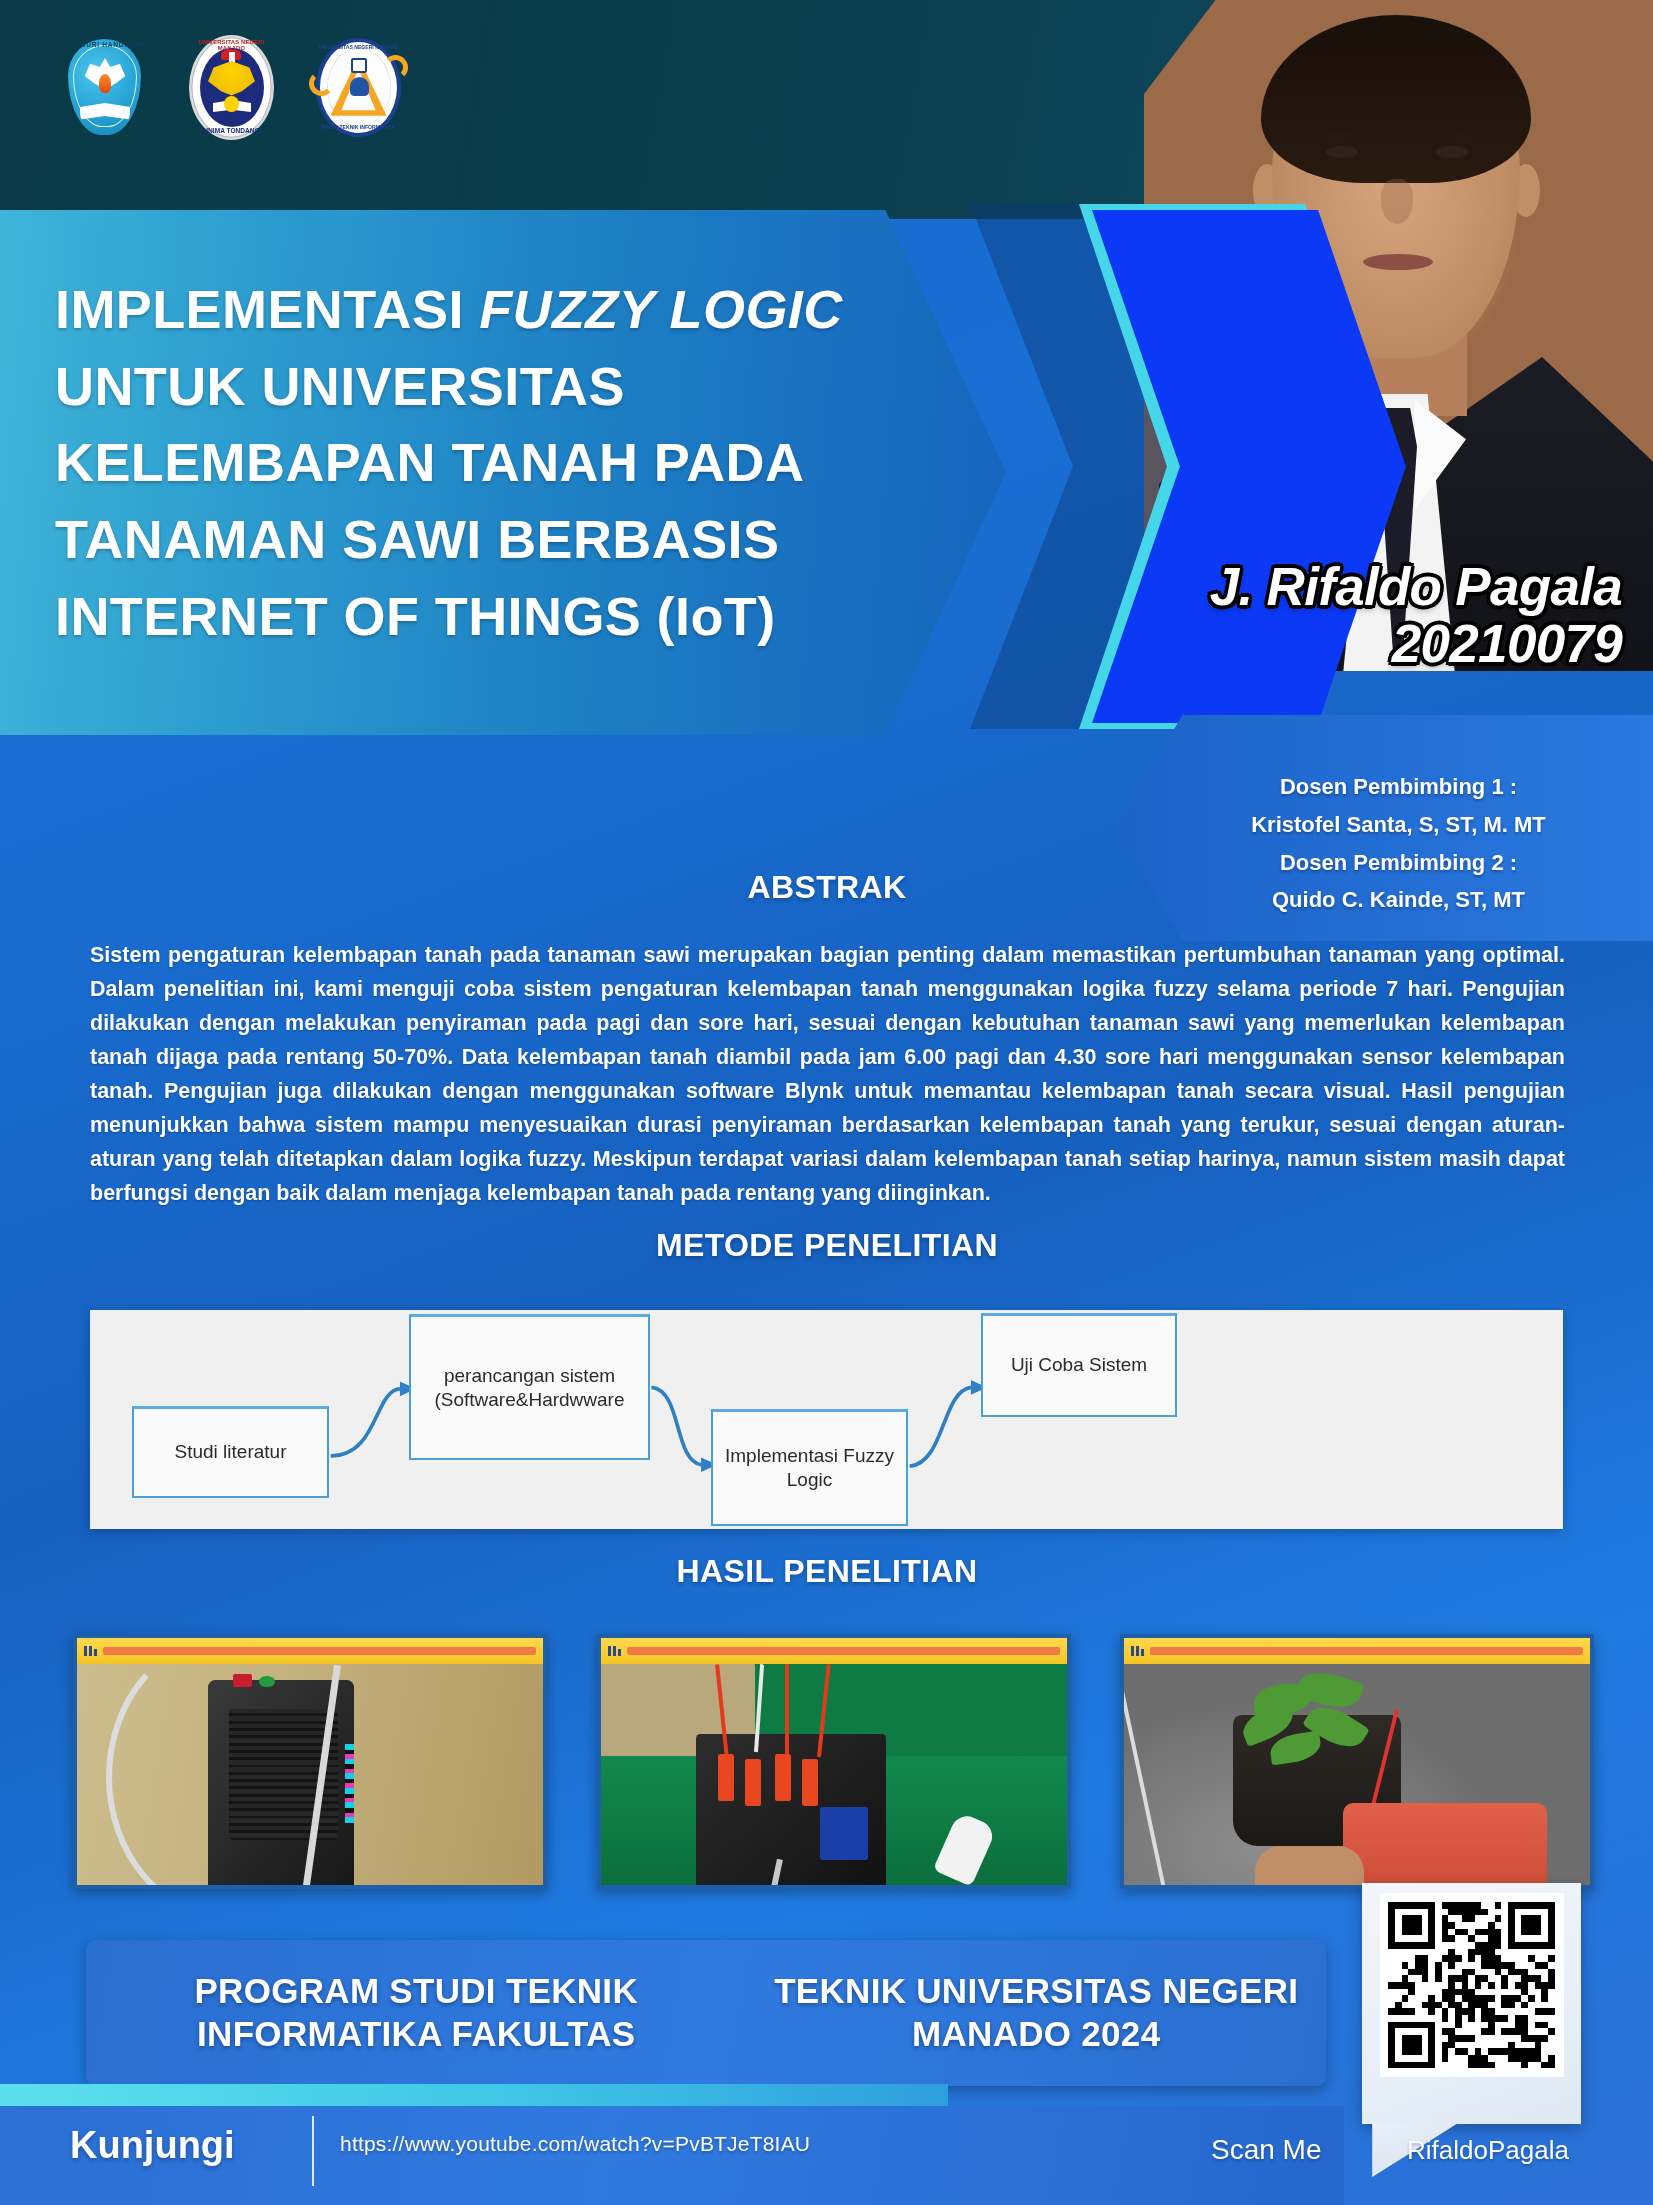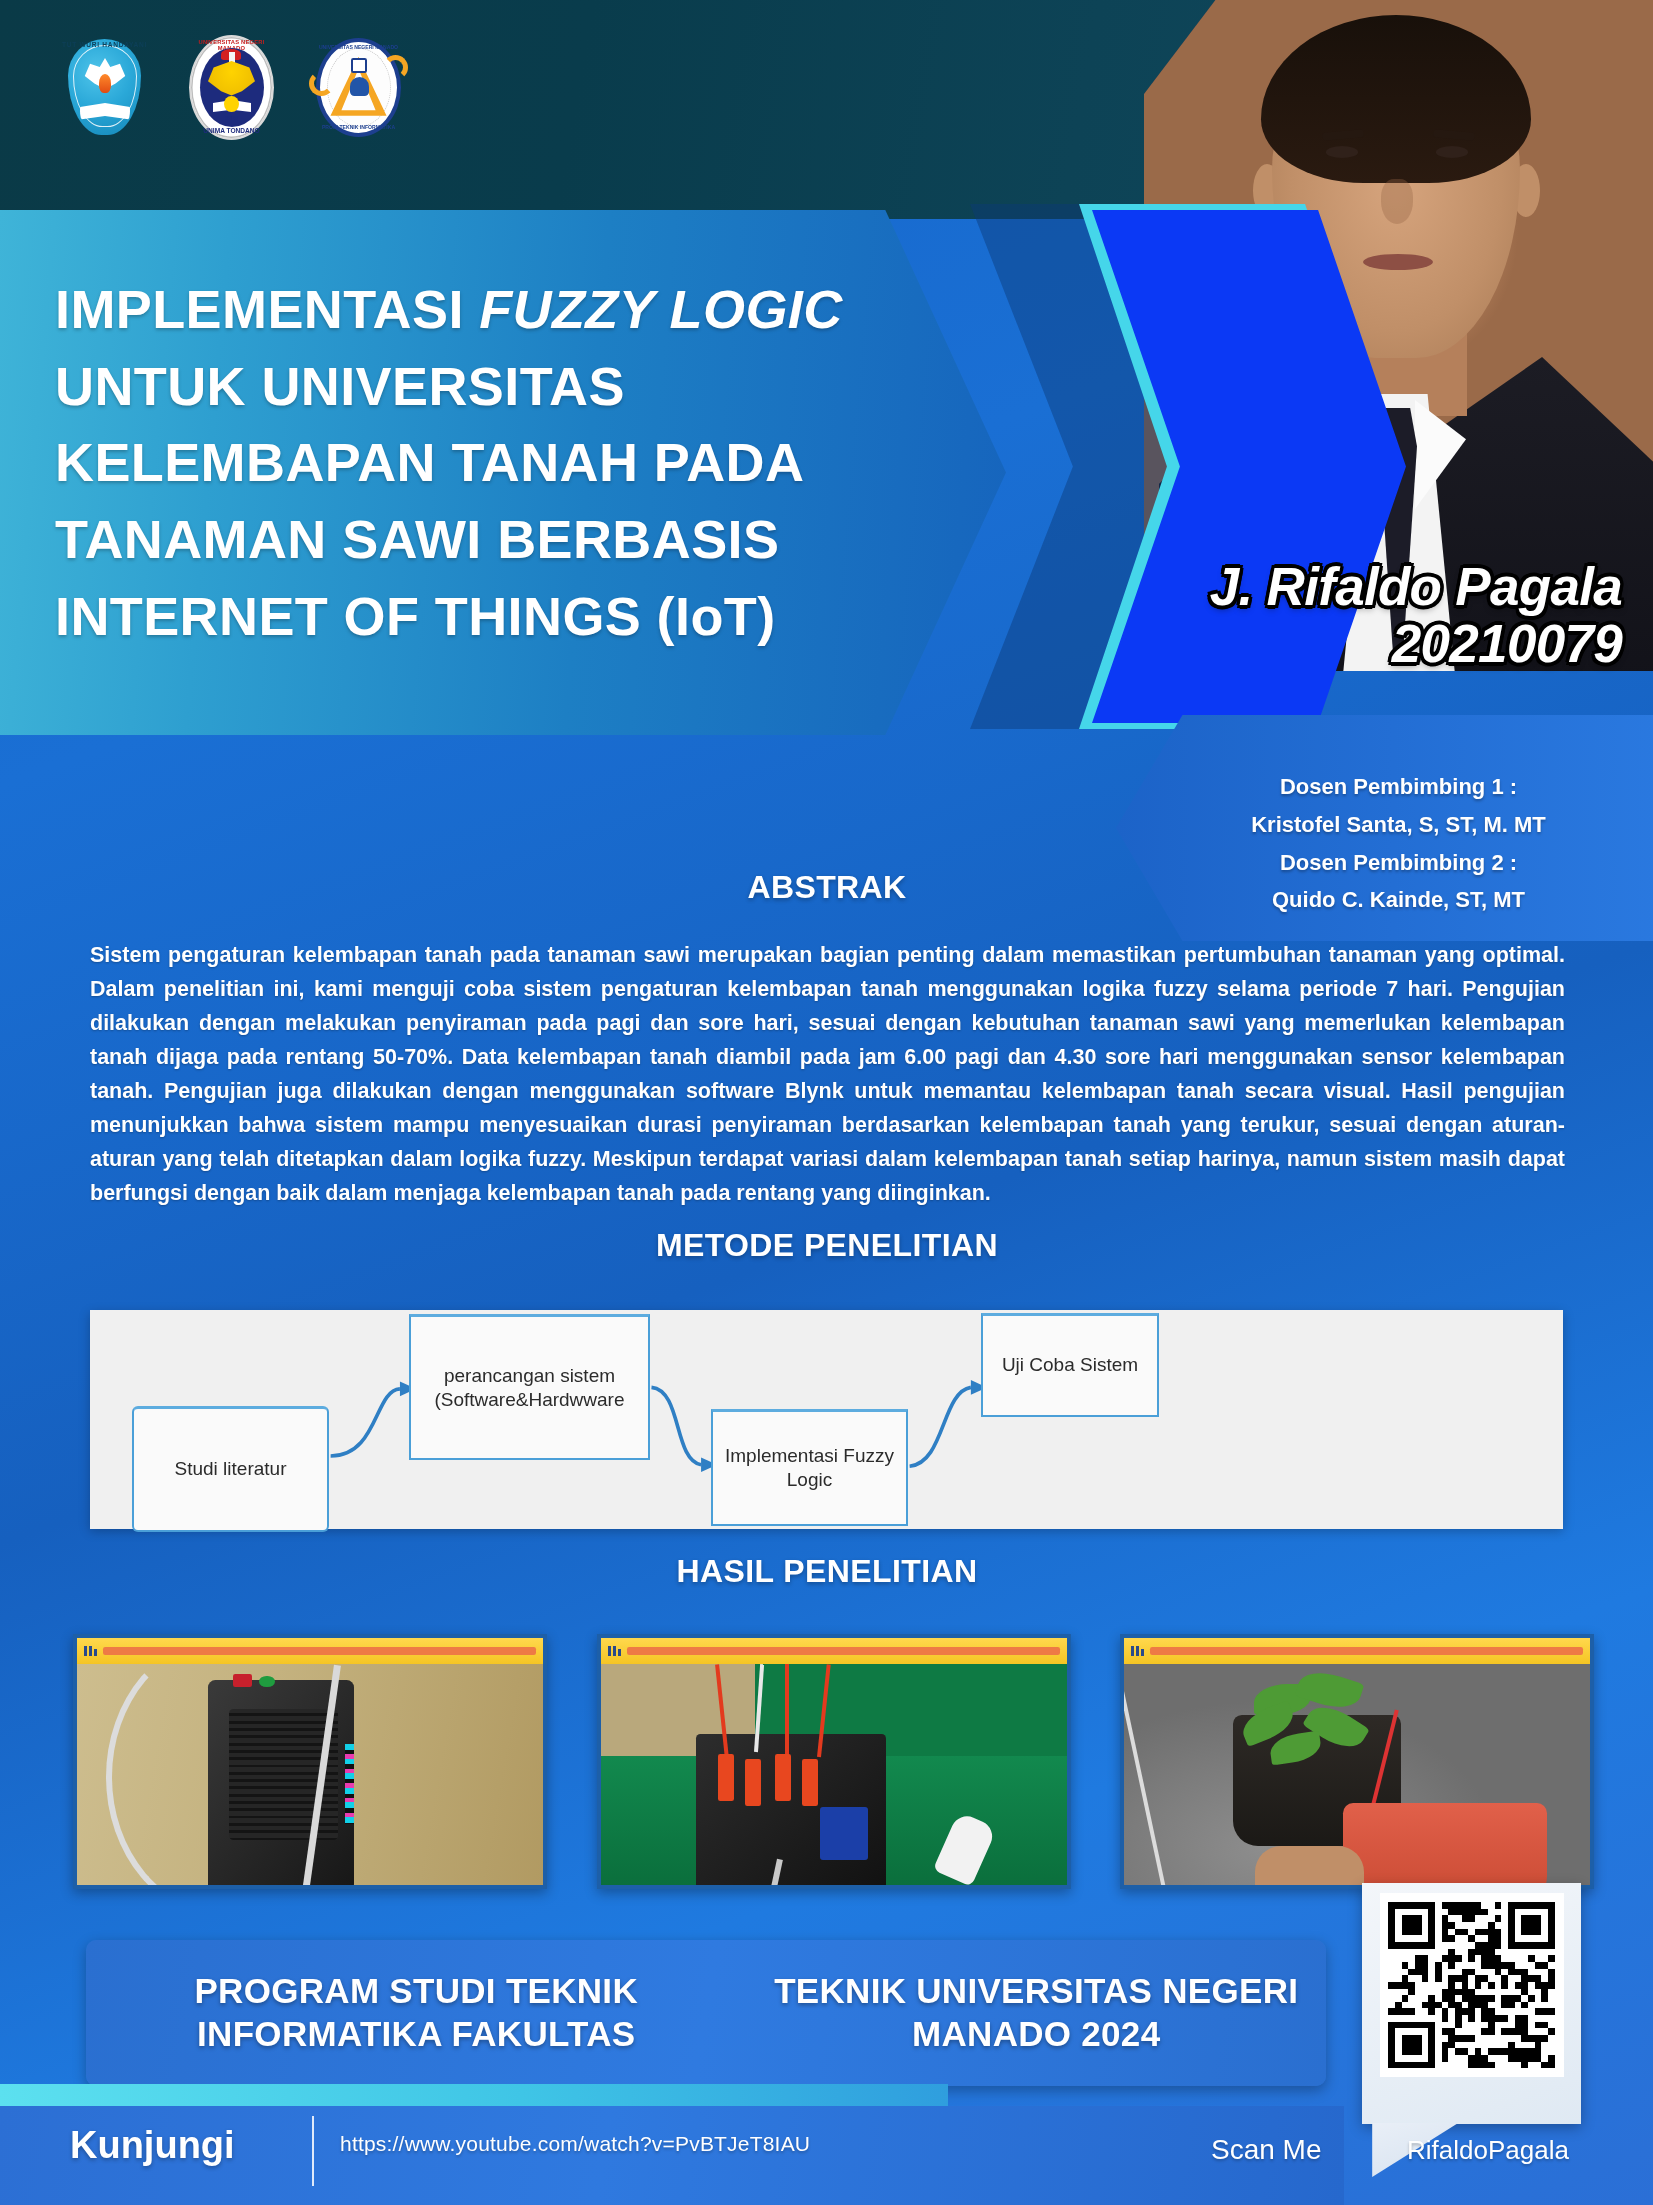--- a/index.html
+++ b/index.html
@@ -272,24 +272,24 @@
     box-shadow:0 2.9px 10.2px rgba(0,0,0,.25);
   }
   .fbox {
     position:absolute; background:#fafafa;
     border:2.2px solid #4a9fd8;
     border-top:3.6px solid #5dacdf;
     display:flex; align-items:center; justify-content:center; text-align:center;
     color:#2b2b2b; font-size:19px; line-height:1.28; padding:4.4px 7.3px;
     font-family:"Liberation Sans", sans-serif;
   }
-  #fb1 { left:42px;  top:96px; width:197px; height:126px;border-radius:6px; }
+  #fb1 { left:42px;  top:96px; width:197px; height:92px; }
   #fb2 { left:319px; top:4.4px;   width:241px; height:146px; }
   #fb3 { left:621px; top:99px; width:197px; height:117px; }
-  #fb4 { left:891px;top:2.9px;   width:178px; height:104px; }
+  #fb4 { left:891px;top:2.9px;   width:196px; height:104px; }
   .flow-svg { position:absolute; left:0; top:0; width:1473px; height:219px; pointer-events:none; }
 
   
   .shot {
     position:absolute; top:1634px; width:474px; height:255px;
     border:4.4px solid #1d5fa8;
     box-shadow:0 4.4px 11.7px rgba(0,0,0,.3);
     overflow:hidden;
   }
   #shot1 { left:73px; }

